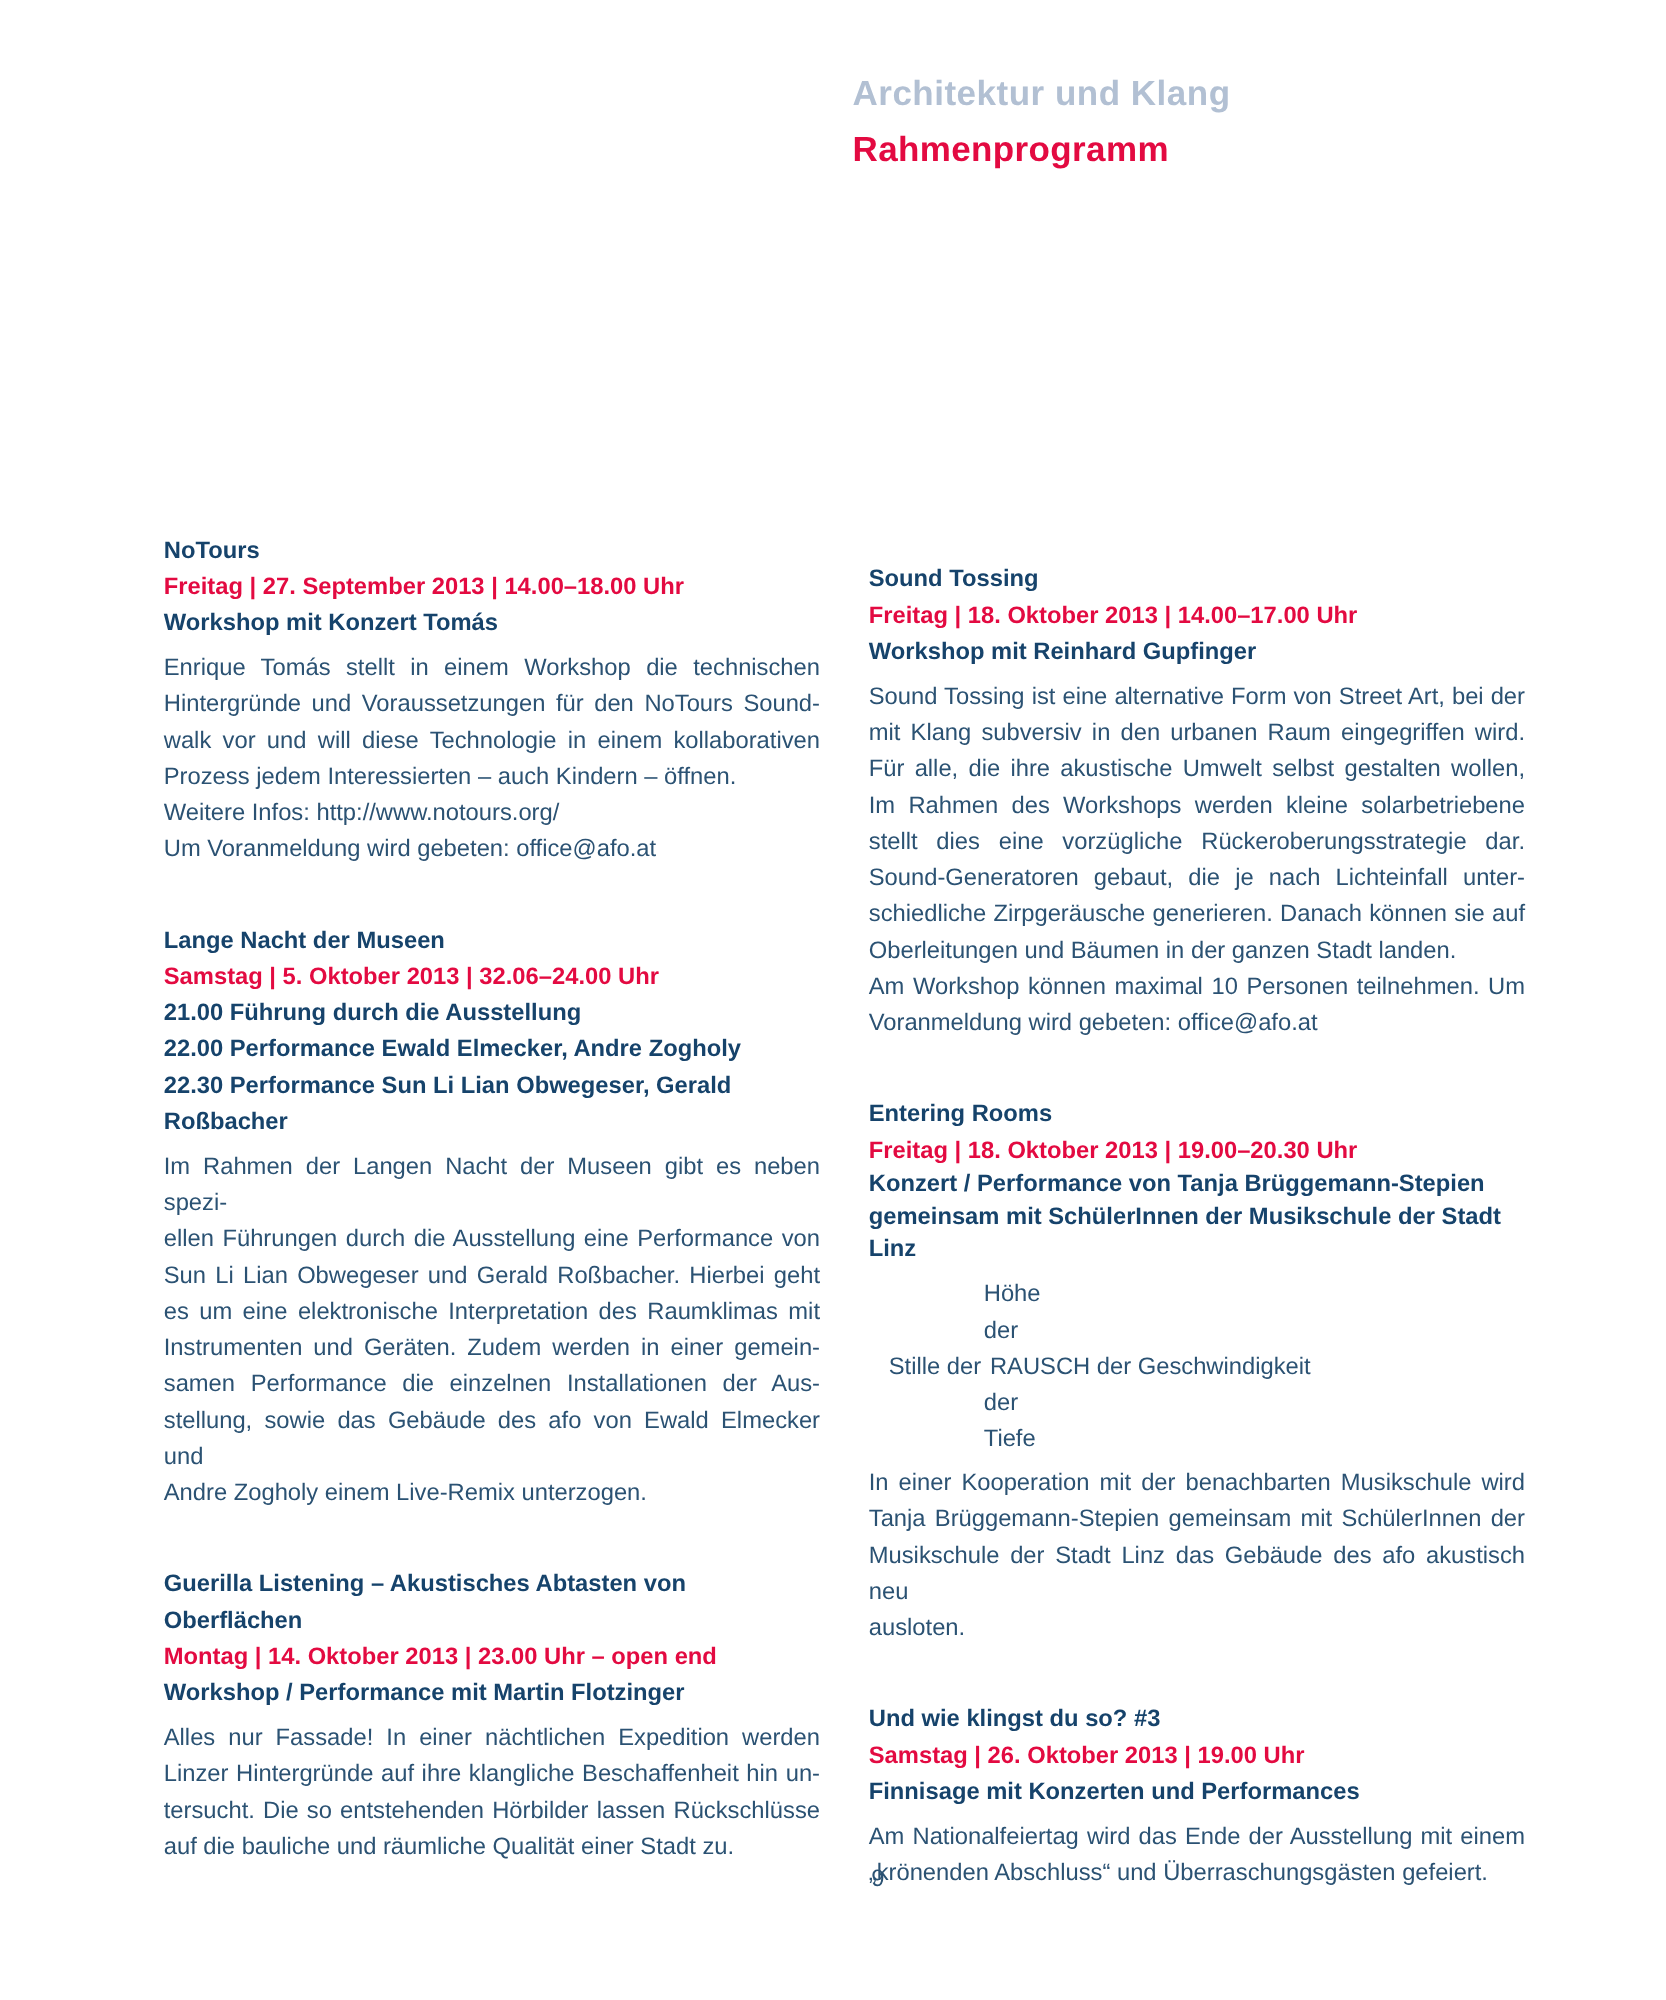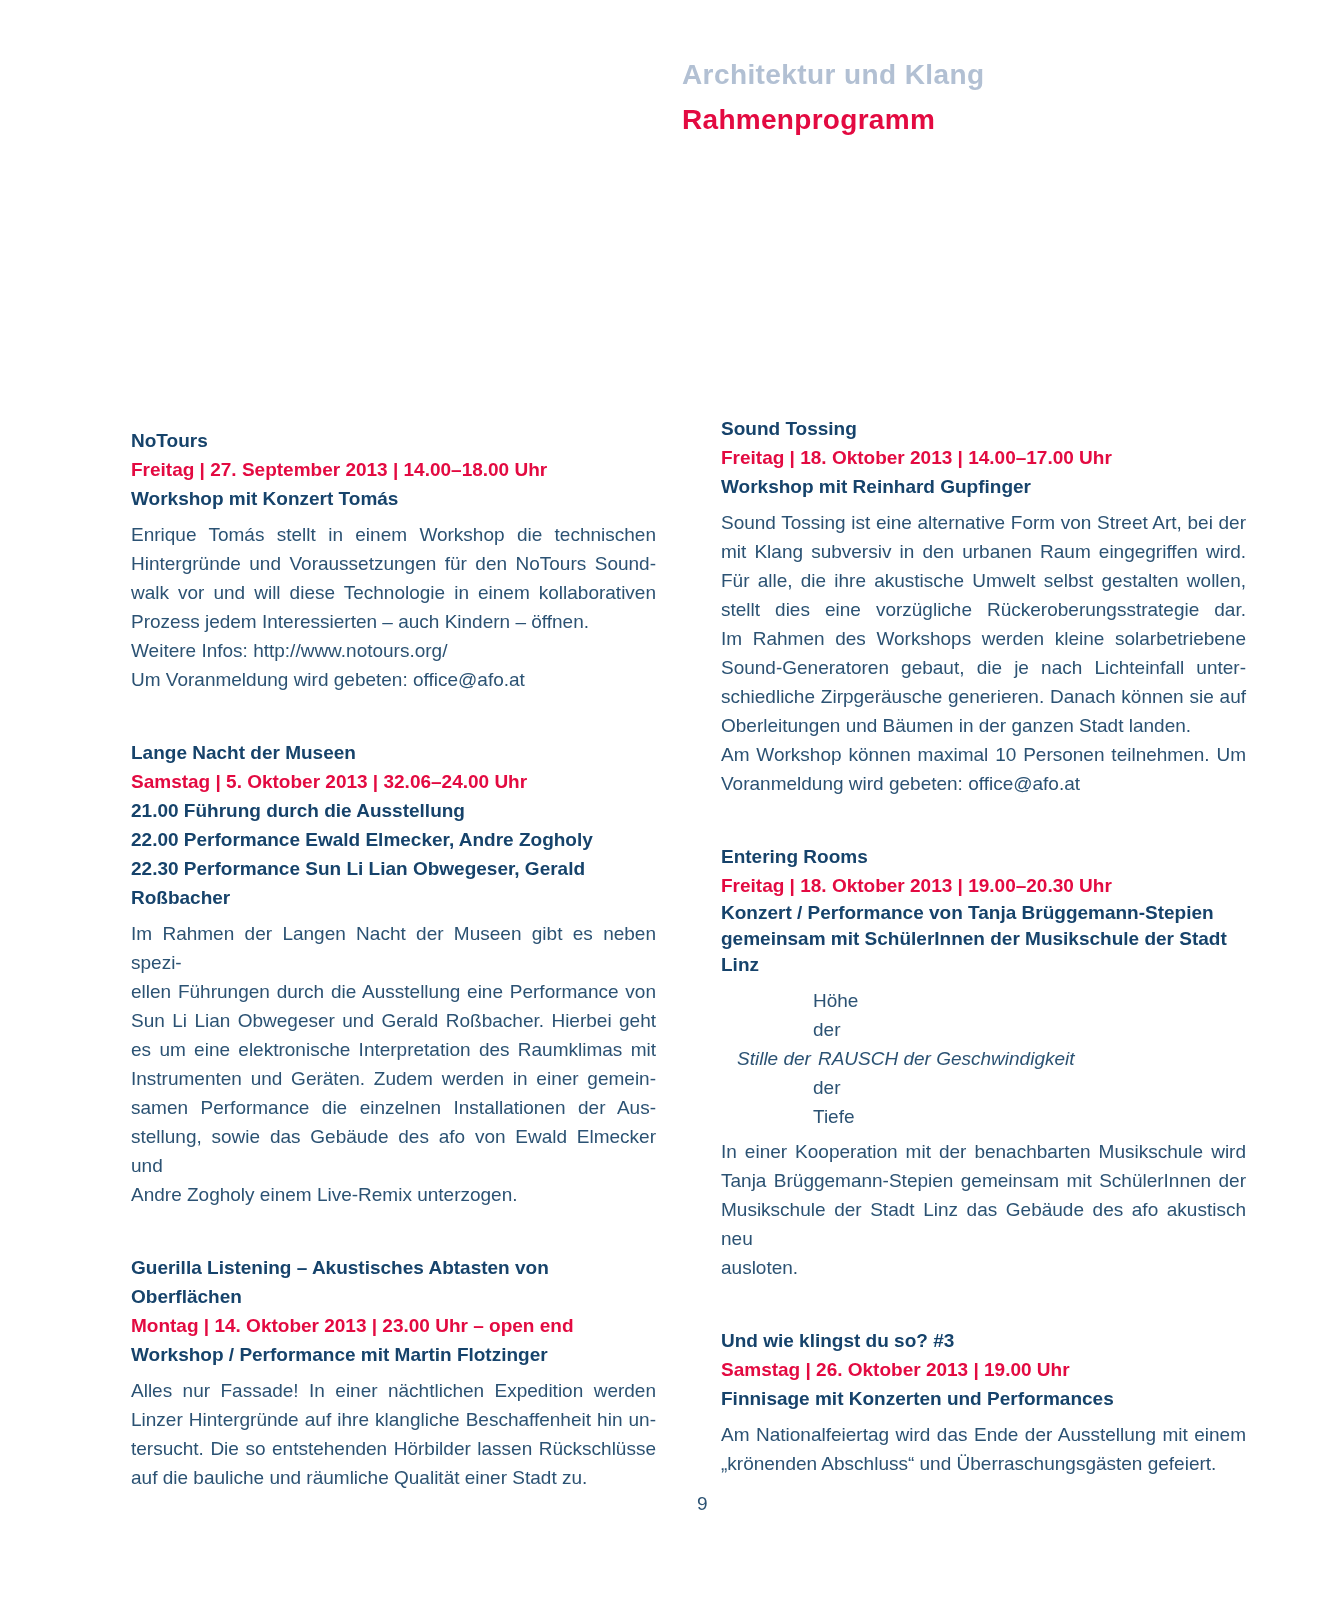--- a/index.html
+++ b/index.html
@@ -13,31 +13,31 @@
     width:1333px;height:1600px;background:#ffffff;position:relative;
     font-family:"Liberation Sans", sans-serif;
     -webkit-font-smoothing:antialiased;
   }
   .page{position:absolute;inset:0;background:#ffffff;}
   .header{position:absolute;left:682px;top:60px;}
   .header-title{font-size:28px;font-weight:700;color:var(--header-blue);letter-spacing:.4px;line-height:30px;}
   .header-subtitle{font-size:28px;font-weight:700;color:var(--accent-red);letter-spacing:.3px;line-height:30px;margin-top:15px;}
   .col{position:absolute;top:414px;width:525px;font-size:19px;line-height:29px;}
   .col-left{left:131px;margin-top:12px;}
-  .col-right{left:721px;}
+  .col-right{left:695px;margin-top:35px;}
   section{display:block;}
   section + section{margin-top:44px;}
   .sec-title{font-weight:700;color:var(--navy-heading);}
   .sec-date{font-weight:700;color:var(--accent-red);}
   .subs .line{font-weight:700;color:var(--navy-heading);}
   .subs.tight .line{line-height:26px;}
   .body{margin-top:7px;color:var(--navy-body);}
   .body .line.just{text-align:justify;text-align-last:justify;}
   .poem{margin-left:92px;margin-top:8px;color:var(--navy-body);}
-  .poem-main{text-indent:-76px;white-space:nowrap;font-style:italic;}
+  .poem-main{text-indent:-76px;white-space:nowrap;}
   .poem-main span{display:inline;}
   .poem-left{margin-right:7px;}
   .body.after-poem{margin-top:6px;}
   .page-number{position:absolute;left:697px;top:1493px;font-size:19px;color:var(--navy-body);}
 </style>
 </head>
 <body>
 
 <div class="page">
 
@@ -105,22 +105,22 @@
     <section>
       <div class="sec-title">Sound Tossing</div>
       <div class="sec-date">Freitag | 18. Oktober 2013 | 14.00–17.00 Uhr</div>
       <div class="subs">
           <div class="line">Workshop mit Reinhard Gupfinger</div>
         </div>
       <div class="body">
           <div class="line just">Sound Tossing ist eine alternative Form von Street Art, bei der</div>
           <div class="line just">mit Klang subversiv in den urbanen Raum eingegriffen wird.</div>
           <div class="line just">Für alle, die ihre akustische Umwelt selbst gestalten wollen,</div>
+          <div class="line just">Im Rahmen des Workshops werden kleine solarbetriebene</div>
           <div class="line just">stellt dies eine vorzügliche Rückeroberungsstrategie dar.</div>
-          <div class="line just">Im Rahmen des Workshops werden kleine solarbetriebene</div>
           <div class="line just">Sound-Generatoren gebaut, die je nach Lichteinfall unter-</div>
           <div class="line just">schiedliche Zirpgeräusche generieren. Danach können sie auf</div>
           <div class="line">Oberleitungen und Bäumen in der ganzen Stadt landen.</div>
           <div class="line just">Am Workshop können maximal 10 Personen teilnehmen. Um</div>
           <div class="line">Voranmeldung wird gebeten: office@afo.at</div>
         </div>
     </section>
 
     <section>
       <div class="sec-title">Entering Rooms</div>

